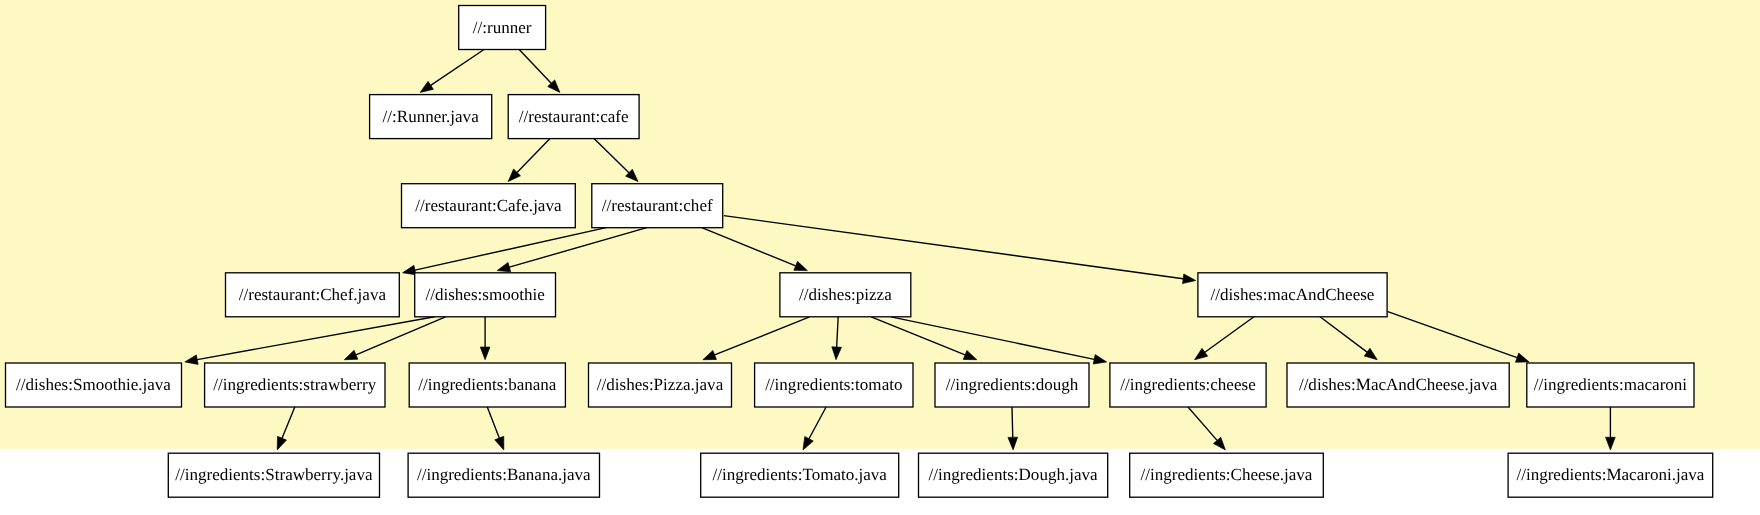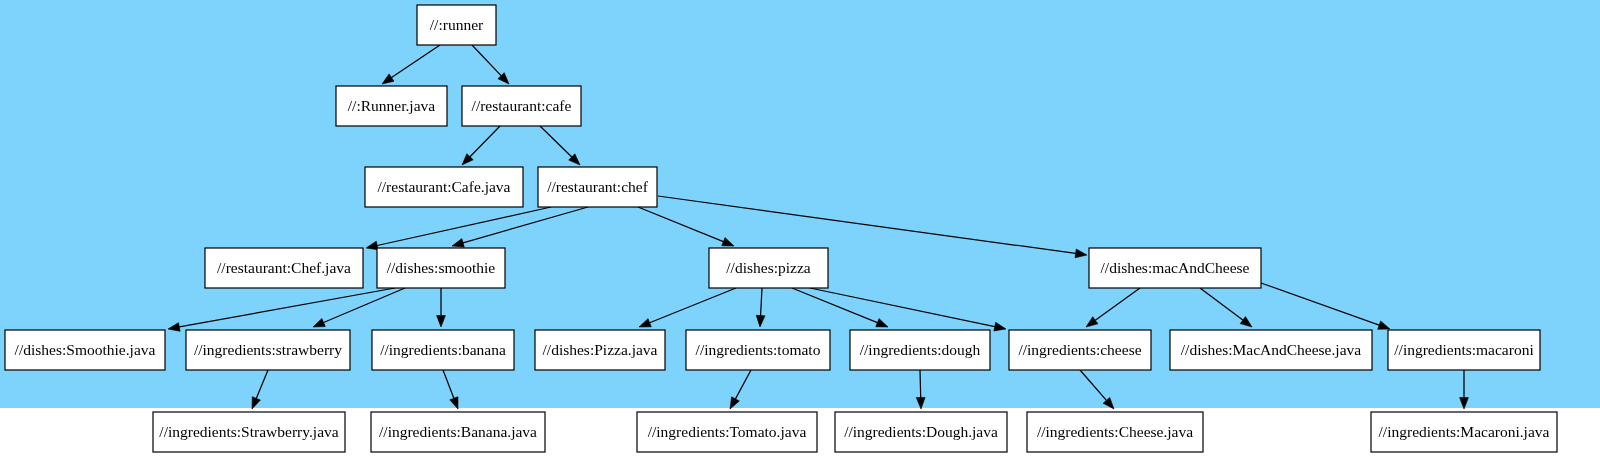--- a/index.html
+++ b/index.html
@@ -11,21 +11,21 @@
   body {
     width: 1600px;
     height: 468px;
     font-family: "Liberation Serif", "DejaVu Serif", serif;
     overflow: hidden;
   }
   #graph-root {
     position: relative;
     width: 1600px;
     height: 408px;
-    background: #7dd3fc;
+    background: #fef9c3;
   }
   svg#graph-svg {
     position: absolute;
     top: 0;
     left: 0;
     width: 1600px;
     height: 468px;
     display: block;
   }
   .node-box {

